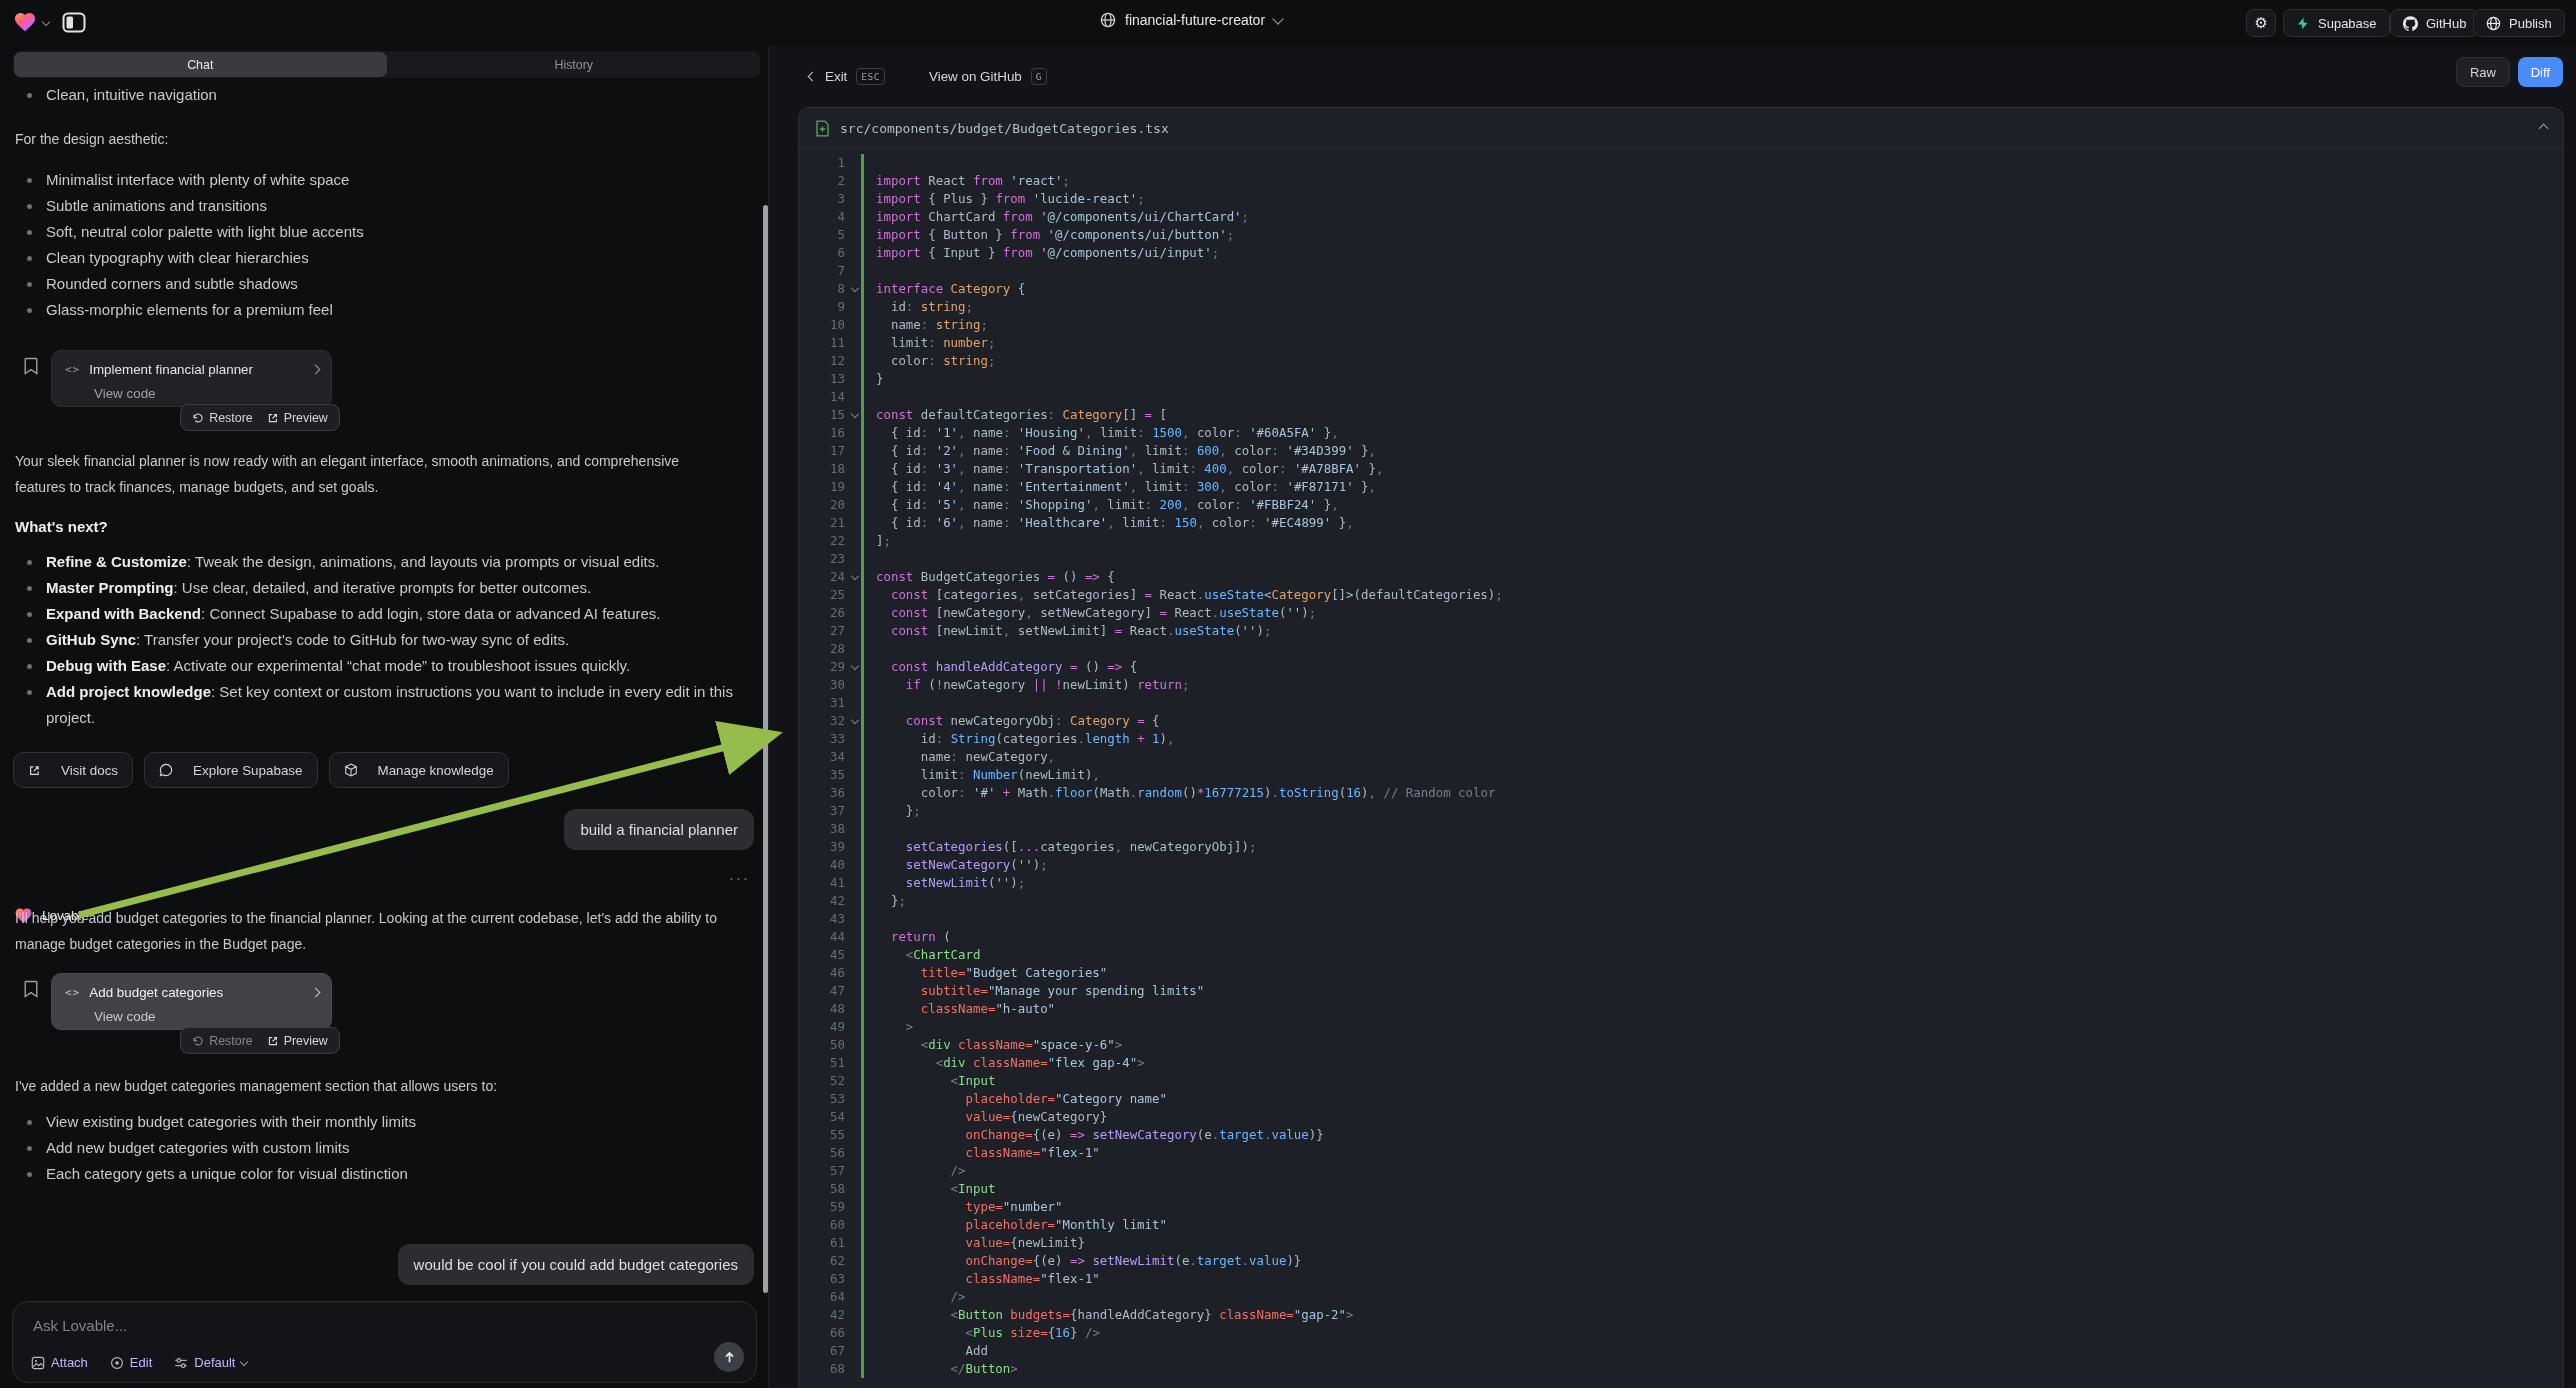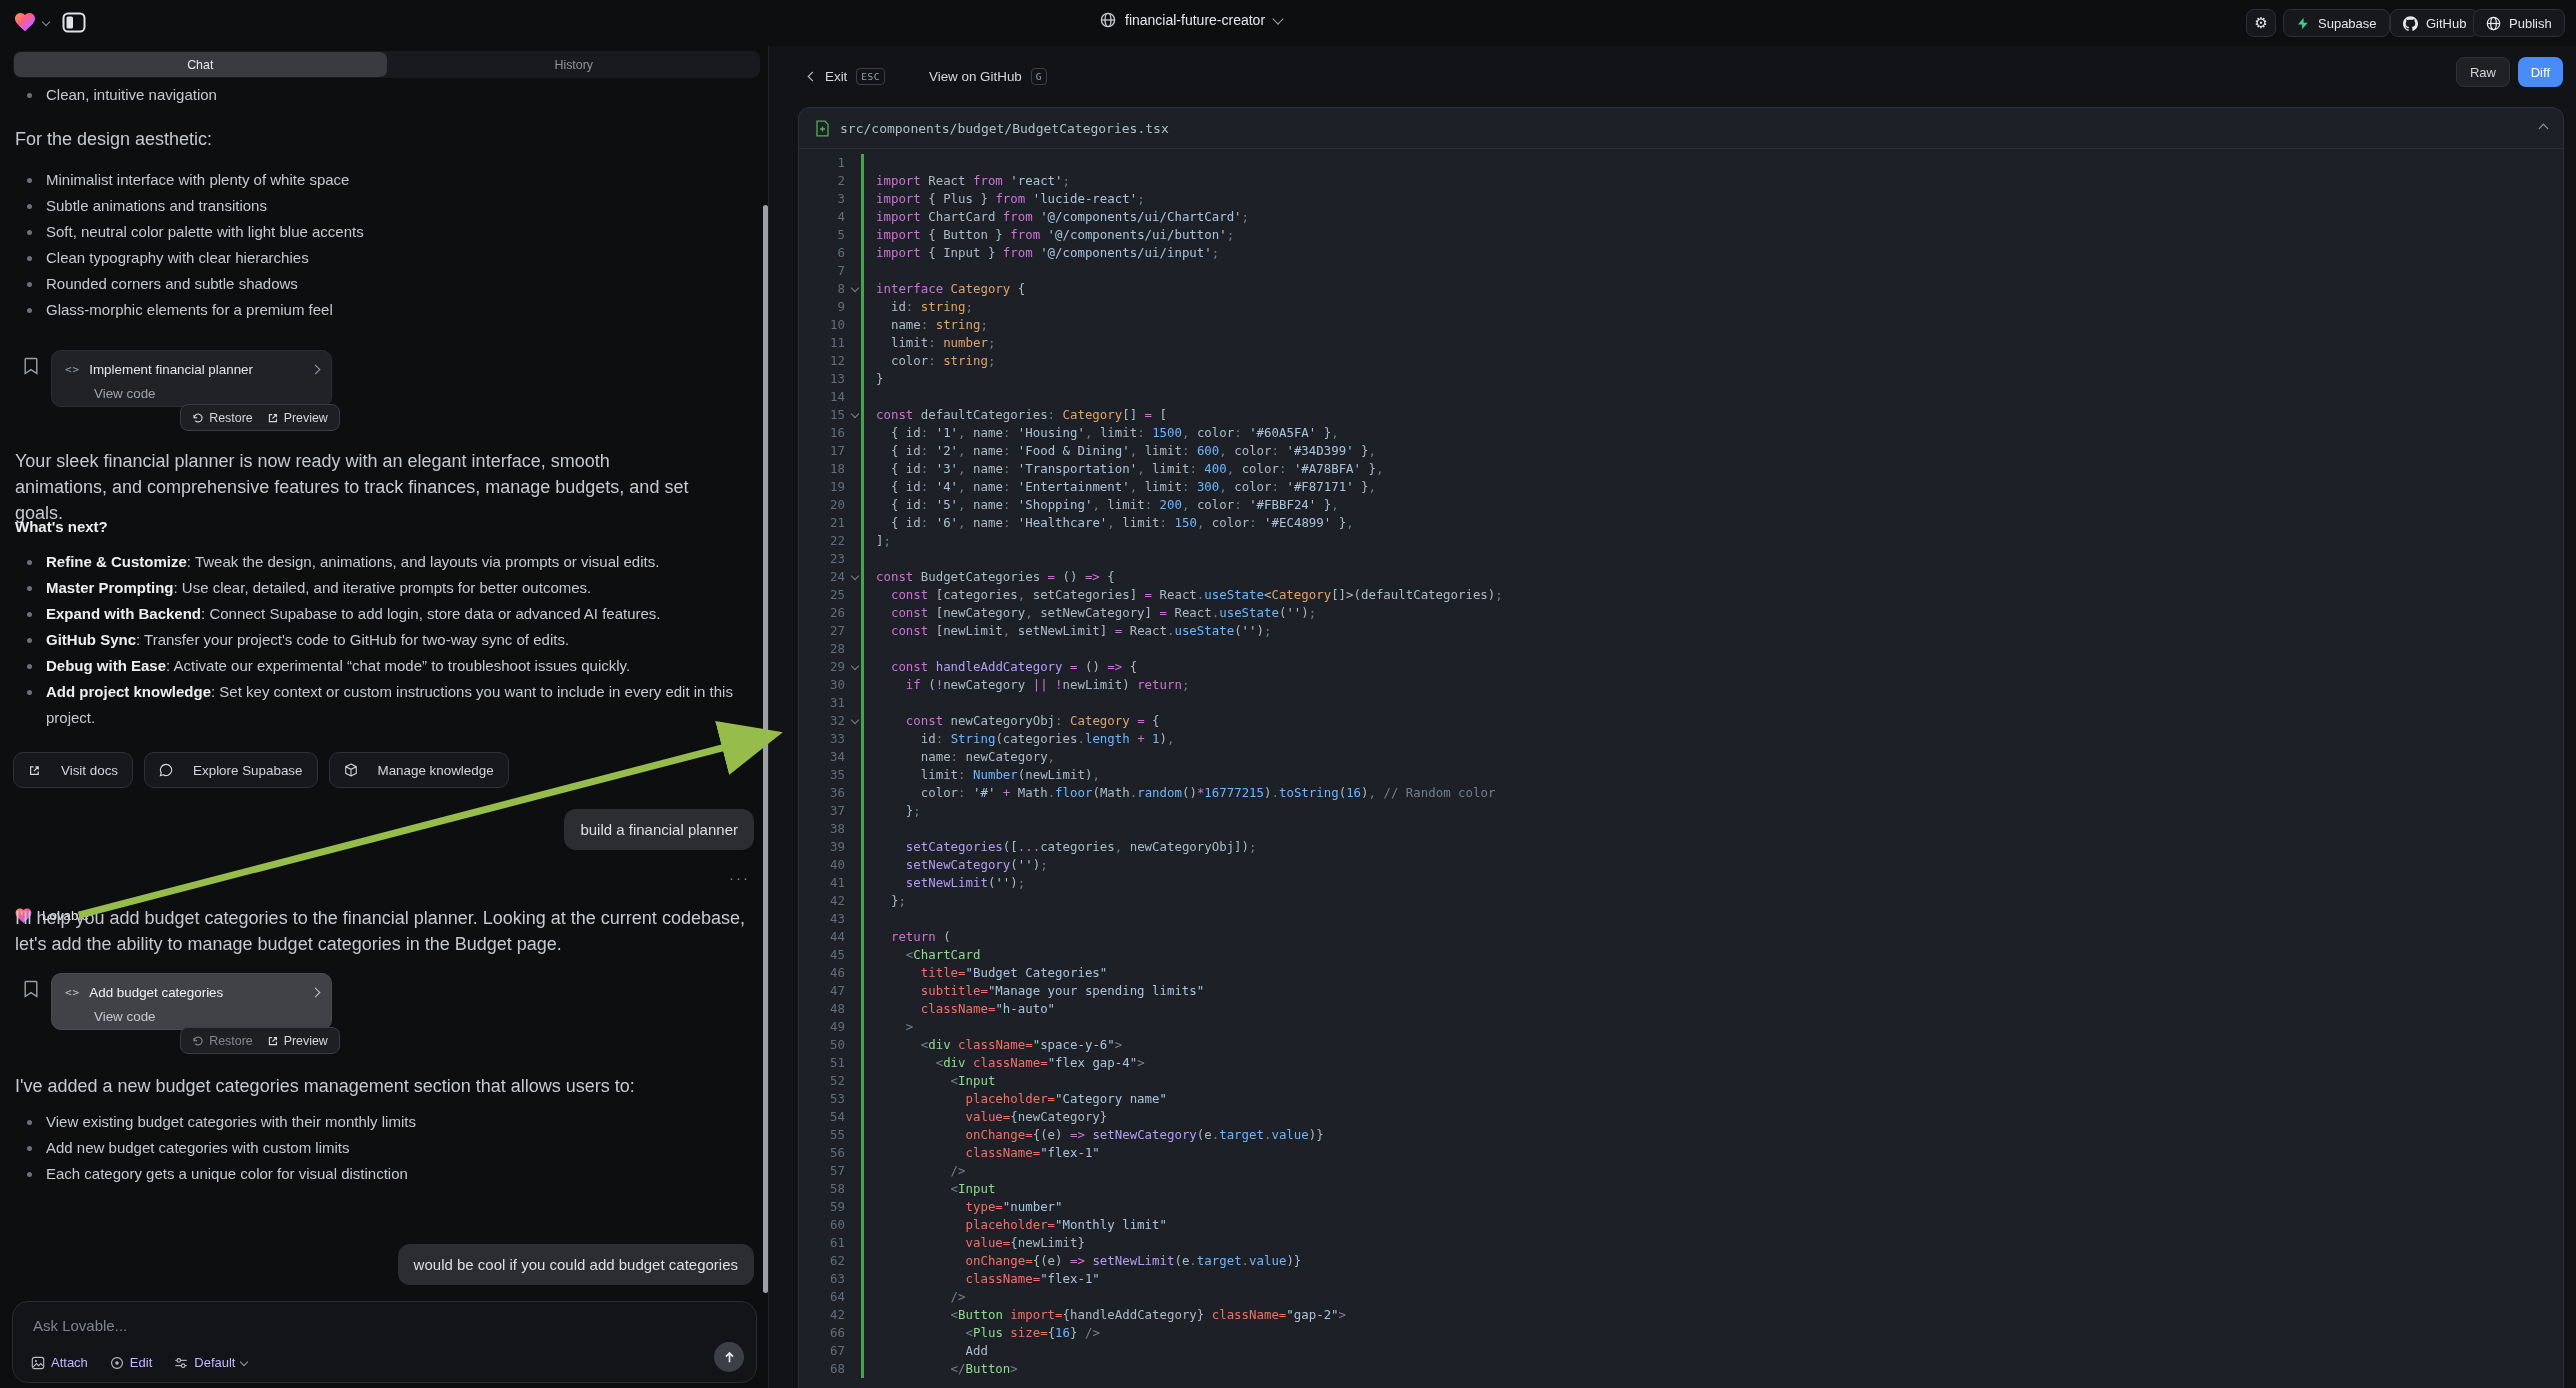--- a/index.html
+++ b/index.html
@@ -19,21 +19,21 @@
            font-size:13px;color:#e3e5e9;box-sizing:border-box;}
   #project-selector{position:absolute;left:1100px;top:12px;display:flex;align-items:center;gap:9px;
            font-size:14px;color:#e6e8ec;cursor:default;}
 
   
   #chat-panel{position:absolute;left:0;top:46px;width:768px;height:1342px;background:#0d0e10;}
   #chat-tabs{position:absolute;left:13px;top:5px;width:747px;height:27px;background:#191a1d;
              border-radius:8px;display:flex;}
   .tab{flex:1;display:flex;align-items:center;justify-content:center;font-size:12.4px;color:#8f9297;border-radius:7px;}
   .tab.active{background:#393b40;color:#e8e9eb;margin:1px;}
-  .para{font-size:18px;line-height:26px;color:#c6c9ce;}
+  .para{font-size:14px;line-height:26px;color:#c6c9ce;}
   .bold-head{font-size:15px;font-weight:bold;color:#eceef0;}
   .bullet-item{display:flex;min-height:26px;line-height:26px;font-size:15px;color:#c6c9ce;}
   .bullet-item .dot{width:5px;height:5px;border-radius:50%;background:#6d7076;margin:11px 14px 0 12px;flex:none;}
   .bullet-item .btext{width:697px;}
   .bullet-item b{color:#eceef0;}
   .vcard{position:absolute;width:281px;height:57px;border-radius:10px;background:#202226;border:1px solid #2b2d32;box-sizing:border-box;}
   .vcard.selected{background:#404248;border-color:#4a4c52;}
   .vcard .row1{display:flex;align-items:center;height:29px;padding:4px 12px 0 13px;font-size:13.4px;color:#e3e5e8;}
   .vcard .codeglyph{font-family:"DejaVu Sans Mono",monospace;font-size:11px;color:#9aa0a6;letter-spacing:1px;margin-right:9px;}
   .vcard .vtitle{flex:1;}
@@ -635,21 +635,21 @@
           <div class="crow">
             <span class="ln">63</span>
             <span class="cl"><span class="tk-d">            </span><span class="tk-a">className=</span><span class="tk-s">"flex-1"</span></span>
           </div>
           <div class="crow">
             <span class="ln">64</span>
             <span class="cl"><span class="tk-d">          </span><span class="tk-p">/&gt;</span></span>
           </div>
           <div class="crow">
             <span class="ln">42</span>
-            <span class="cl"><span class="tk-d">          </span><span class="tk-p">&lt;</span><span class="tk-g">Button</span><span class="tk-d"> </span><span class="tk-a">import=</span><span class="tk-d">{handleAddCategory} </span><span class="tk-a">className=</span><span class="tk-s">"gap-2"</span><span class="tk-p">&gt;</span></span>
+            <span class="cl"><span class="tk-d">          </span><span class="tk-p">&lt;</span><span class="tk-g">Button</span><span class="tk-d"> </span><span class="tk-a">budgets=</span><span class="tk-d">{handleAddCategory} </span><span class="tk-a">className=</span><span class="tk-s">"gap-2"</span><span class="tk-p">&gt;</span></span>
           </div>
           <div class="crow">
             <span class="ln">66</span>
             <span class="cl"><span class="tk-d">            </span><span class="tk-p">&lt;</span><span class="tk-g">Plus</span><span class="tk-d"> </span><span class="tk-a">size=</span><span class="tk-d">{</span><span class="tk-n">16</span><span class="tk-d">} </span><span class="tk-p">/&gt;</span></span>
           </div>
           <div class="crow">
             <span class="ln">67</span>
             <span class="cl"><span class="tk-d">            Add</span></span>
           </div>
           <div class="crow">

